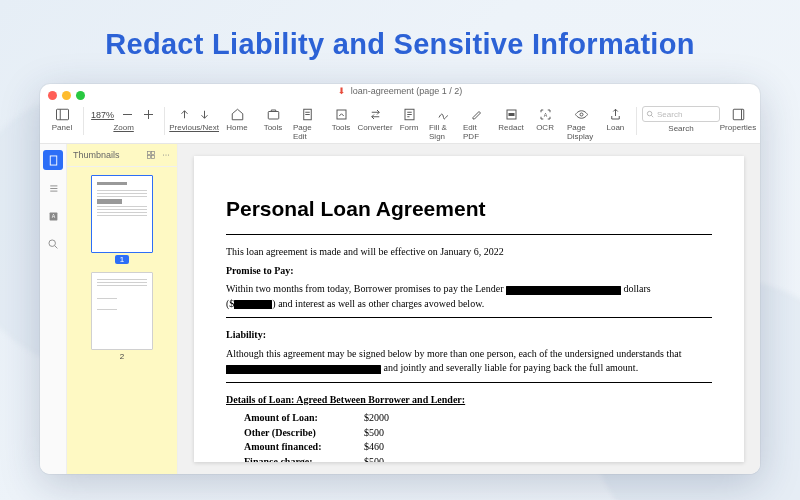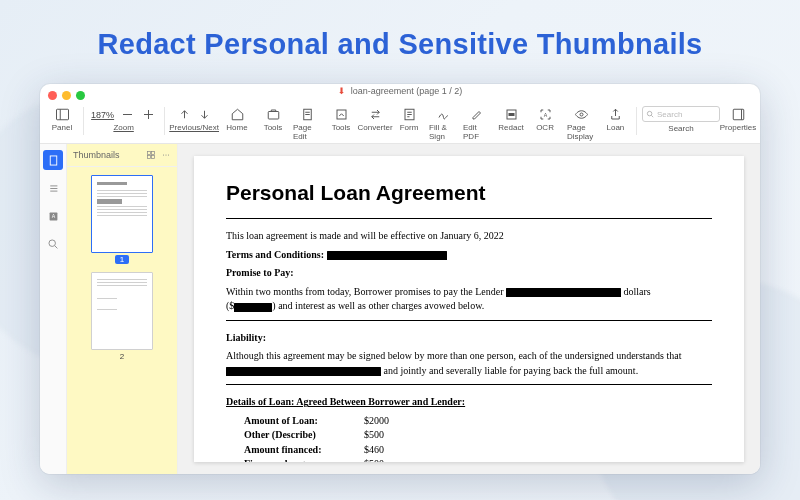--- a/index.html
+++ b/index.html
@@ -113,37 +113,37 @@
 
 .docarea { flex:1; background:#f1f1f1; padding:12px 16px; overflow:hidden; }
 .page {
   width:100%; height:100%; background:#fff;
   box-shadow:0 1px 4px rgba(0,0,0,0.15);
   padding:22px 32px; box-sizing:border-box;
   font-family: "Times New Roman", Georgia, serif;
   color:#000; font-size:10px; line-height:1.45;
   overflow:hidden;
 }
-.page h1 { font-family: Arial, sans-serif; font-size:21px; font-weight:800; margin:0 0 10px 0;}
+.page h1 { font-family: Arial, sans-serif; font-size:21px; font-weight:800; margin:16px 0 10px 0;}
 .page hr { border:none; border-top:1.2px solid #000; margin:6px 0 10px 0;}
 .page hr.thin { border-top:0.8px solid #000; }
 .page .b { font-weight:700; }
 .page p { margin:4px 0; }
 .redact { display:inline-block; background:#000; height:9px; vertical-align:middle; border-radius:0.5px;}
 .page .indent { padding-left:18px; }
 .page .row { display:flex; }
 .page .row .k { width:120px; }
 </style>
 </head>
 <body>
 
 <div class="decor a"></div>
 <div class="decor b"></div>
 
-<div class="headline">Redact Personal and Sensitive Thumbnails</div>
+<div class="headline">Redact Liability and Sensitive Information</div>
 
 <div class="window">
 
   <div class="titlebar">
     <div class="traffic">
       <div class="dot r"></div>
       <div class="dot y"></div>
       <div class="dot g"></div>
     </div>
     <div class="wintitle">
@@ -425,21 +425,20 @@
           <div class="num">2</div>
         </div>
       </div>
     </div>
 
     <div class="docarea">
       <div class="page">
         <h1>Personal Loan Agreement</h1>
         <hr>
         <p>This loan agreement is made and will be effective on January 6, 2022</p>
-        <p><span class="b">Terms and Conditions:</span> <span class="redact" style="width:120px;"></span></p>
         <p class="b">Promise to Pay:</p>
         <p>
           <span>Within two months from today, Borrower promises to pay the Lender</span>
           <span class="redact" style="width:115px;"></span>
           <span>dollars</span><br>
           <span>($</span><span class="redact" style="width:38px;"></span><span>) and interest as well as other charges avowed below.</span>
         </p>
         <hr class="thin">
         <p class="b">Liability:</p>
         <p>

